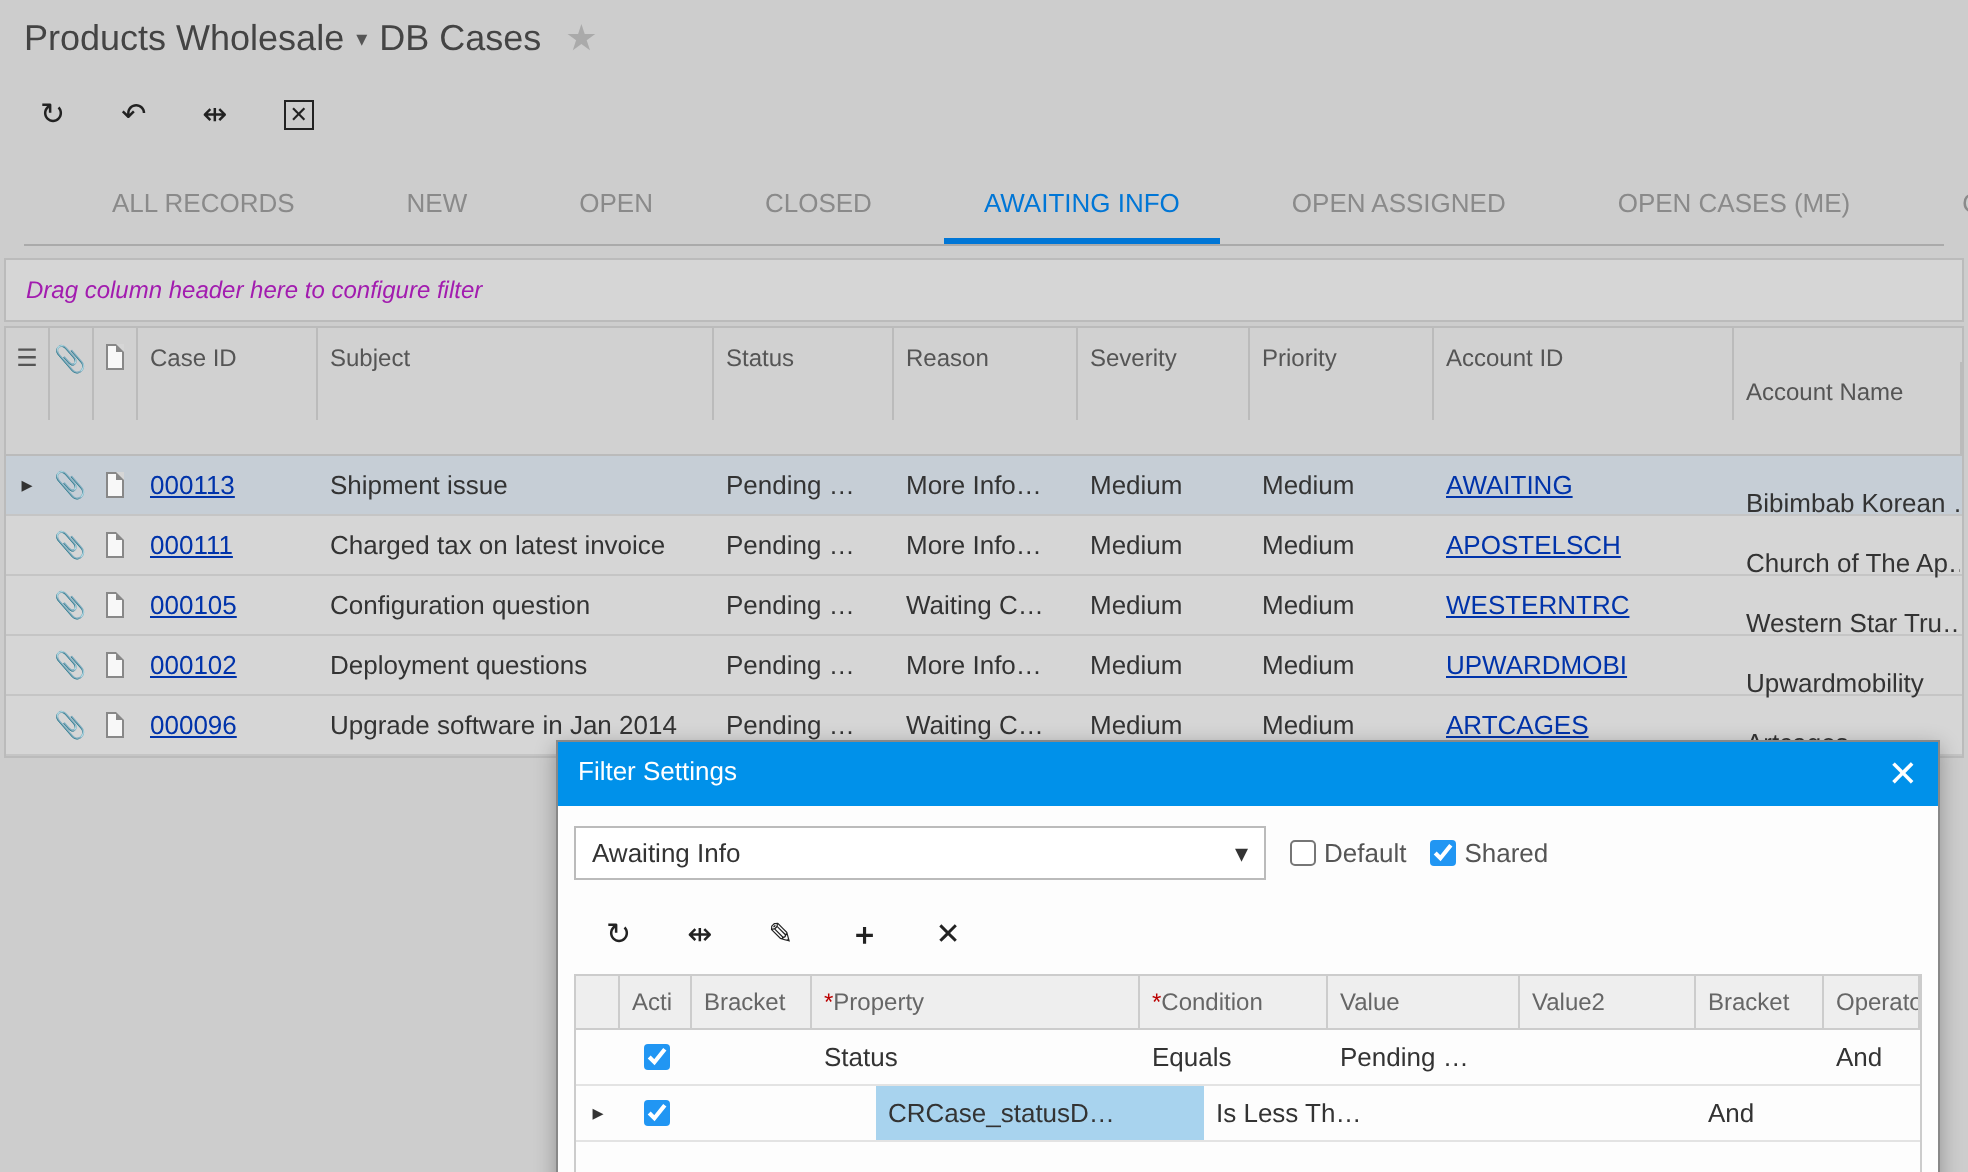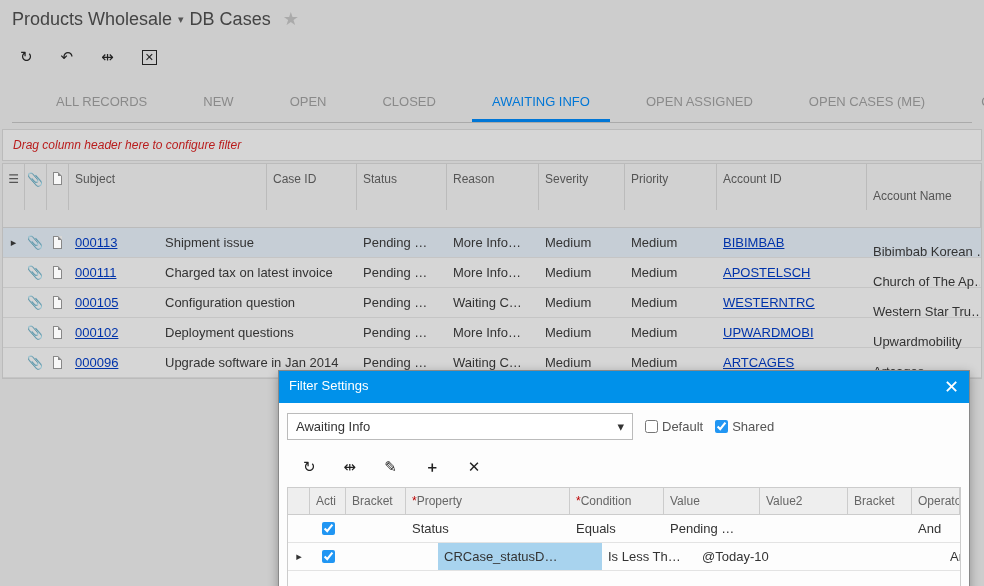--- a/index.html
+++ b/index.html
@@ -60,21 +60,21 @@
   .tab.active {
     color: #0076d6;
     border-bottom: 3px solid #0076d6;
     font-weight: 500;
   }
   .filter-hint {
     background: #d6d6d6;
     border: 1px solid #bbb;
     padding: 8px 10px;
     font-style: italic;
-    color: #b91c1c;
+    color: #a21caf;
     margin: 6px 2px 2px 2px;
   }
   .grid {
     border: 1px solid #bbb;
     margin: 0 2px;
   }
   .grid-header {
     display: flex;
     background: #d1d1d1;
     border-bottom: 1px solid #bbb;
@@ -279,22 +279,22 @@
   <div class="grid-header">
     <div class="col col-expand">
         <span>☰</span>
       </div>
     <div class="col col-attach">
         <span class="icon-attach">📎</span>
       </div>
     <div class="col col-doc">
         <span class="icon-doc"></span>
       </div>
+    <div class="col col-caseid">Case ID</div>
     <div class="col col-subject">Subject</div>
-    <div class="col col-caseid">Case ID</div>
     <div class="col col-status">Status</div>
     <div class="col col-reason">Reason</div>
     <div class="col col-severity">Severity</div>
     <div class="col col-priority">Priority</div>
     <div class="col col-account">Account ID</div>
     <div class="col col-acctname">Account Name</div>
   </div>
   <div id="grid-rows">
       <div class="grid-row selected">
         <div class="cell col-expand">
@@ -308,21 +308,21 @@
         </div>
         <div class="cell col-caseid">
           <span class="link">000113</span>
         </div>
         <div class="cell col-subject">Shipment issue</div>
         <div class="cell col-status">Pending …</div>
         <div class="cell col-reason">More Info…</div>
         <div class="cell col-severity">Medium</div>
         <div class="cell col-priority">Medium</div>
         <div class="cell col-account">
-          <span class="link">BIBIMBAB</span>
+          <span class="link">AWAITING</span>
         </div>
         <div class="cell col-acctname">Bibimbab Korean …</div>
       </div>
       <div class="grid-row">
         <div class="cell col-expand"></div>
         <div class="cell col-attach">
           <span class="icon-attach">📎</span>
         </div>
         <div class="cell col-doc">
           <span class="icon-doc"></span>
@@ -462,21 +462,20 @@
           <div class="dg-row sel">
             <div class="dg-cell dgc-expand">
               <span class="row-arrow">▸</span>
             </div>
             <div class="dg-cell dgc-active">
               <input type="checkbox" class="checkbox-small" checked="" style="">
             </div>
             <div class="dg-cell dgc-bracket1"></div>
             <div class="dg-cell dgc-property prop">CRCase_statusD…</div>
             <div class="dg-cell dgc-condition">Is Less Th…</div>
-            <div class="dg-cell dgc-value">@Today-10</div>
             <div class="dg-cell dgc-value2"></div>
             <div class="dg-cell dgc-bracket2"></div>
             <div class="dg-cell dgc-operator">And</div>
           </div>
         </div>
       <div class="dg-pad"></div>
     </div>
   </div>
 </div>
 

